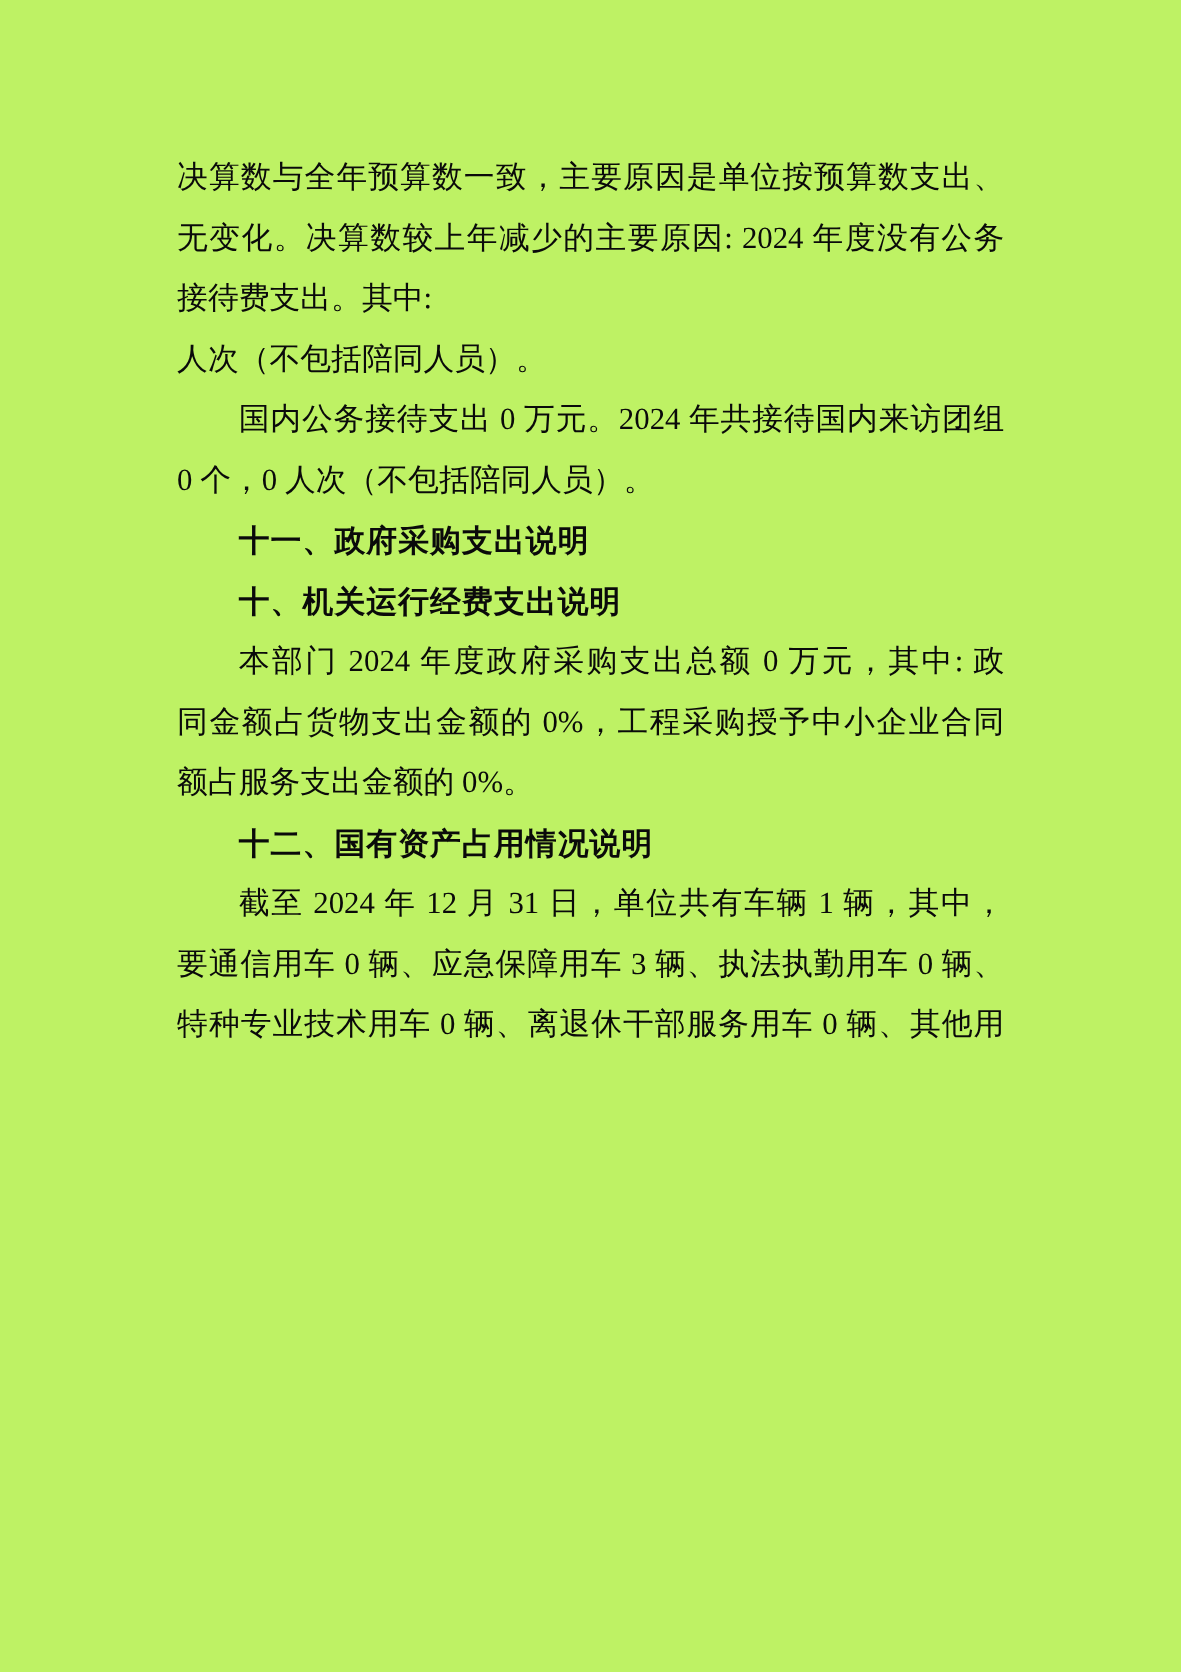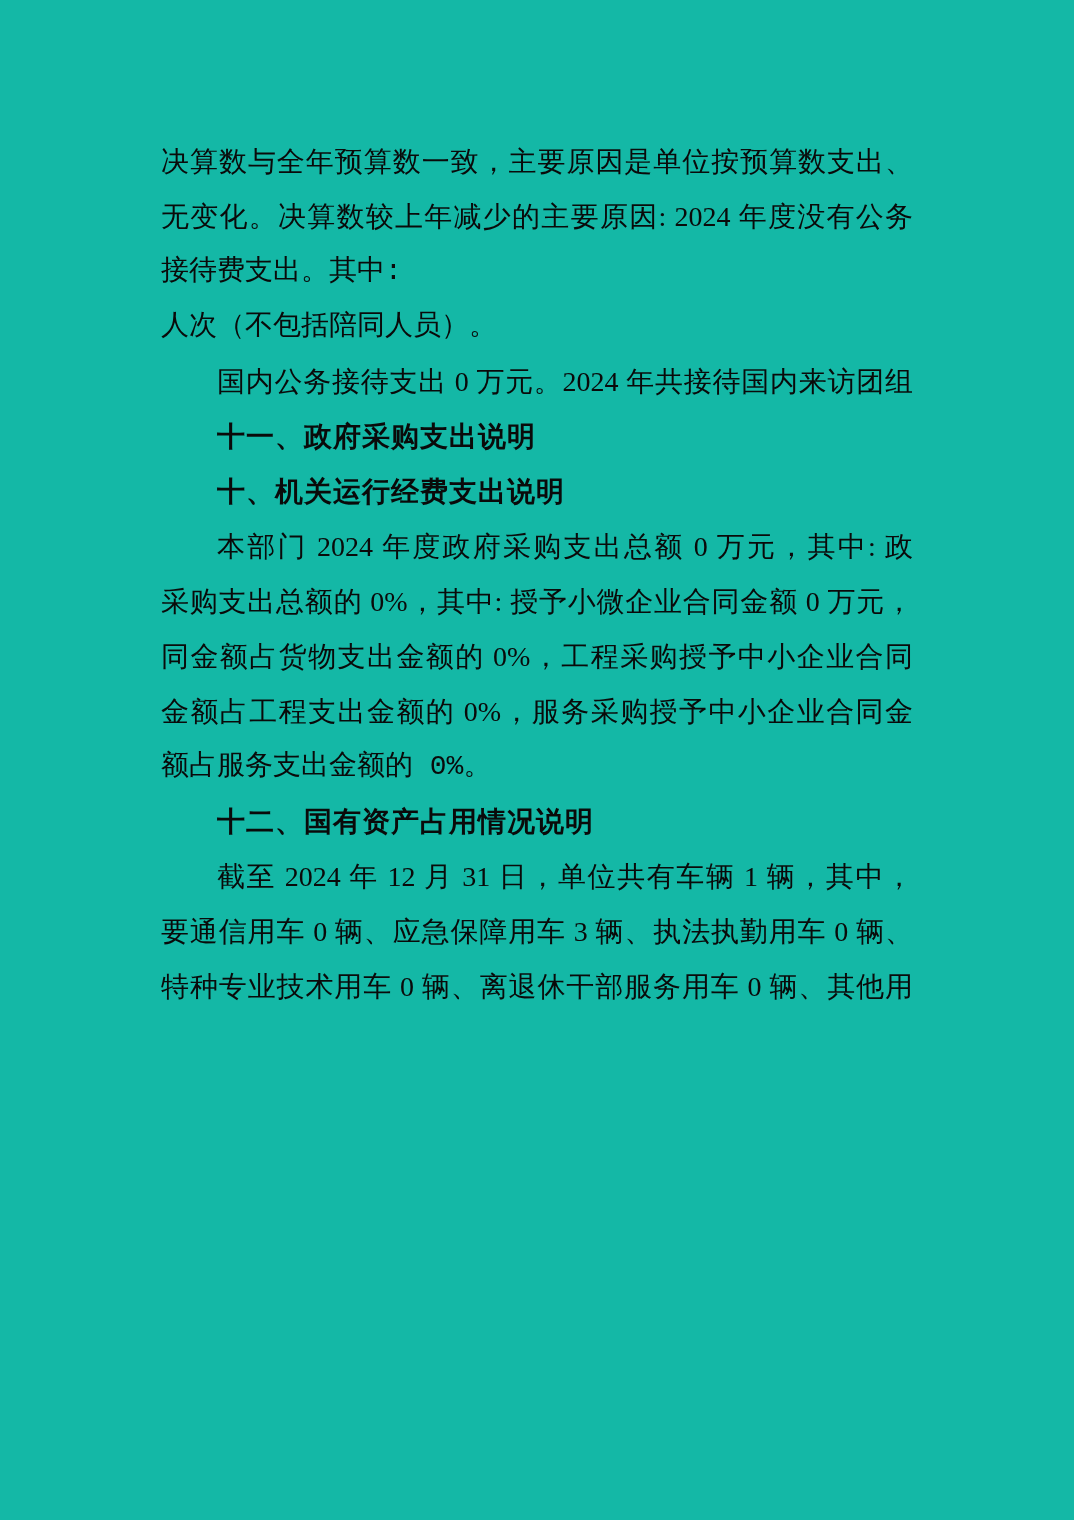--- a/index.html
+++ b/index.html
@@ -4,21 +4,21 @@
 <style>
   html, body {
     margin: 0;
     padding: 0;
     background: #ffffff;
   }
   .page {
     position: relative;
     width: 1074px;
     height: 1520px;
-    background: #14b8a6;
+    background: #bef264;
     overflow: hidden;
   }
   .content {
     position: absolute;
     left: 161px;
     top: 134px;
     width: 752px;
     color: #0a0a0a;
     font-family: "Liberation Serif", "DejaVu Serif", serif;
     font-size: 28px;
@@ -29,21 +29,20 @@
     padding: 0;
   }
   .line {
     height: 55px;
     text-align: justify;
     text-align-last: justify;
     white-space: normal;
   }
   .line.no-stretch {
     text-align-last: left;
-    font-family: Liberation Mono, monospace;
   }
   .line.indent {
     text-indent: 2em;
   }
   .block.heading .line {
     font-family: "Liberation Sans", "DejaVu Sans", sans-serif;
     font-weight: 700;
     letter-spacing: 1px;
   }
 </style>
@@ -55,32 +54,31 @@
       <div class="block paragraph">
         <div class="line">决算数与全年预算数一致，主要原因是单位按预算数支出、</div>
         <div class="line">无变化。决算数较上年减少的主要原因: 2024 年度没有公务</div>
         <div class="line no-stretch">接待费支出。其中:</div>
       </div>
       <div class="block paragraph">
         <div class="line no-stretch">人次（不包括陪同人员）。</div>
       </div>
       <div class="block paragraph">
         <div class="line indent">国内公务接待支出 0 万元。2024 年共接待国内来访团组</div>
+        <div class="line no-stretch">0 个，0 人次（不包括陪同人员）。</div>
       </div>
       <div class="block heading">
         <div class="line indent no-stretch">十一、政府采购支出说明</div>
       </div>
       <div class="block heading">
         <div class="line indent no-stretch">十、机关运行经费支出说明</div>
       </div>
       <div class="block paragraph">
         <div class="line indent">本部门 2024 年度政府采购支出总额 0 万元，其中: 政</div>
-        <div class="line">采购支出总额的 0%，其中: 授予小微企业合同金额 0 万元，</div>
         <div class="line">同金额占货物支出金额的 0%，工程采购授予中小企业合同</div>
-        <div class="line">金额占工程支出金额的 0%，服务采购授予中小企业合同金</div>
         <div class="line no-stretch">额占服务支出金额的 0%。</div>
       </div>
       <div class="block heading">
         <div class="line indent no-stretch">十二、国有资产占用情况说明</div>
       </div>
       <div class="block paragraph">
         <div class="line indent">截至 2024 年 12 月 31 日，单位共有车辆 1 辆，其中，</div>
         <div class="line">要通信用车 0 辆、应急保障用车 3 辆、执法执勤用车 0 辆、</div>
         <div class="line">特种专业技术用车 0 辆、离退休干部服务用车 0 辆、其他用</div>
       </div>

